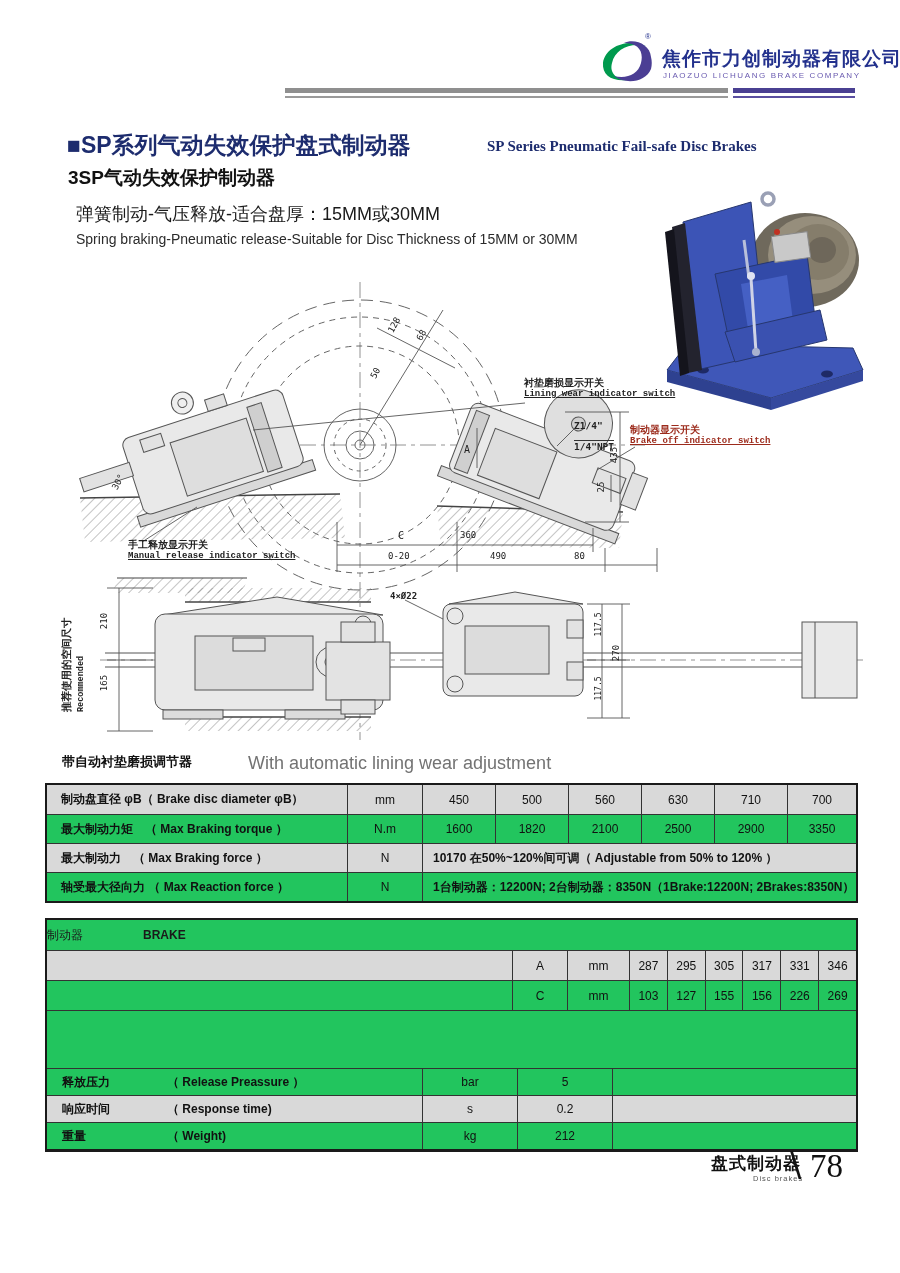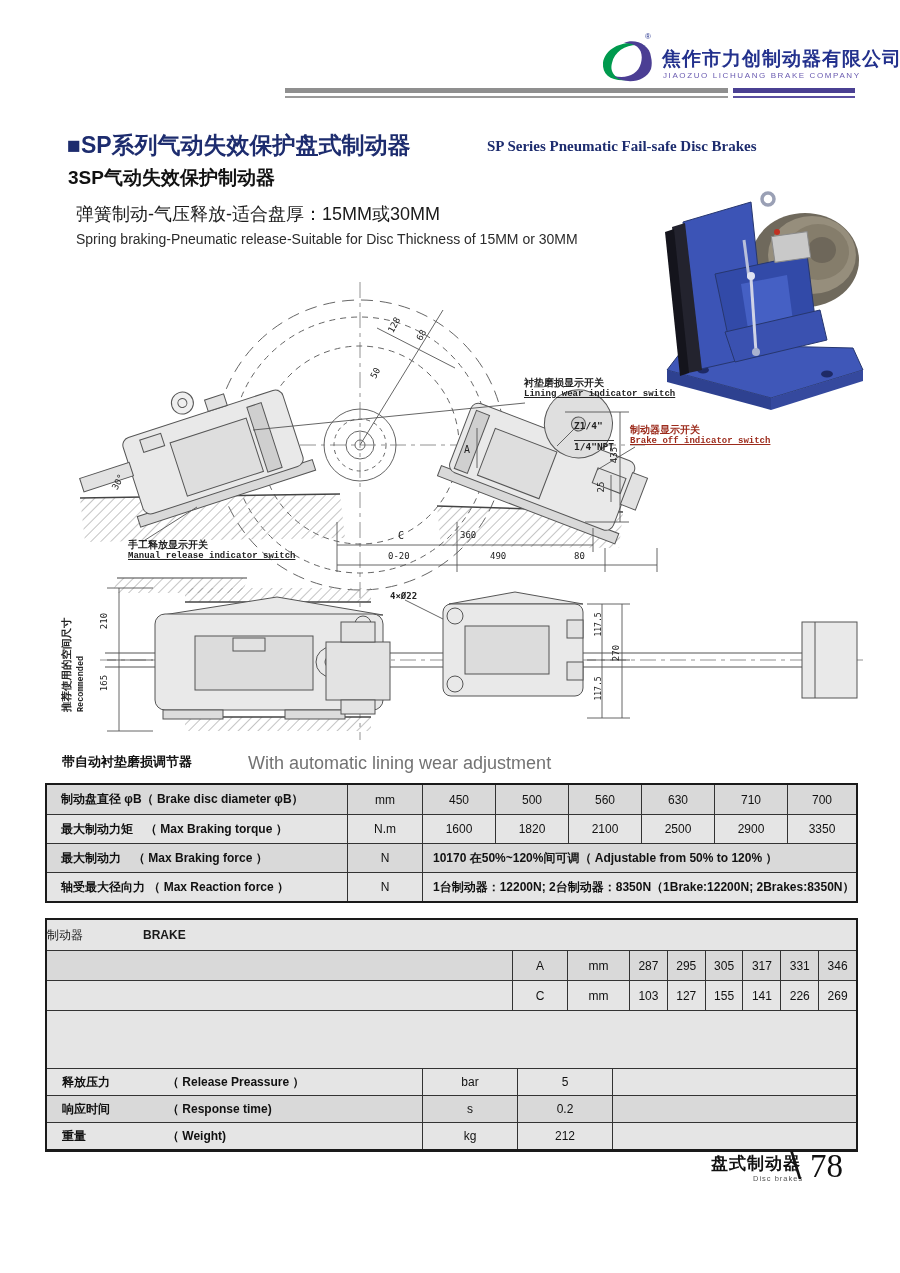--- a/index.html
+++ b/index.html
@@ -35,21 +35,21 @@
   .vlab.en2{font-size:8.5px;font-weight:bold;font-family:"Liberation Mono",monospace;color:#222}
   .thread1{font-size:9.5px;font-weight:bold;font-family:"DejaVu Sans Mono",monospace;color:#222}
   .thread2{font-size:9.5px;font-weight:bold;font-family:"DejaVu Sans Mono",monospace;color:#222;
            border-top:1px solid #333;display:inline-block}
 
   
   .note-cn{font-size:13px;font-weight:bold;color:#111}
   .note-en{font-size:18px;color:#737373}
 
   
-  .tbl{position:absolute;left:45px;width:813px;border:2px solid #1a1a1a;box-sizing:border-box;background:#e5e5e5}
+  .tbl{position:absolute;left:45px;width:813px;border:2px solid #1a1a1a;box-sizing:border-box;background:#22c55e}
   .tbl2{border-bottom-width:3px}
   .trow{display:flex;border-top:1px solid #333;box-sizing:border-box;align-items:stretch}
   .trow.first{border-top:none}
   .tc{box-sizing:border-box;border-left:1px solid #333;display:flex;align-items:center;
       justify-content:center;font-size:12px;color:#111}
   .tc.nb{border-left:none}
   .lab{justify-content:flex-start;padding-left:14px;font-weight:bold}
   .spanc{justify-content:flex-start;padding-left:10px;font-weight:bold}
   .gray{background:#d9d9d9}
   .num{font-weight:normal}
@@ -348,21 +348,21 @@
       <div class="tc gray num" style="flex:1">331</div>
       <div class="tc gray num" style="flex:1">346</div>
     </div>
     <div class="trow" style="height:30px">
       <div class="tc nb" style="width:465px"></div>
       <div class="tc" style="width:55px">C</div>
       <div class="tc" style="width:62px">mm</div>
       <div class="tc num" style="flex:1">103</div>
       <div class="tc num" style="flex:1">127</div>
       <div class="tc num" style="flex:1">155</div>
-      <div class="tc num" style="flex:1">141</div>
+      <div class="tc num" style="flex:1">156</div>
       <div class="tc num" style="flex:1">226</div>
       <div class="tc num" style="flex:1">269</div>
     </div>
     <div class="trow" style="height:58px">
       <div class="tc nb" style="flex:1"></div>
     </div>
     <div class="trow" style="height:27px">
       <div class="tc nb lab" style="width:375px;padding-left:15px">
         <span style="width:105px;display:inline-block">释放压力</span>
         <span>（ Release  Preassure ）</span>

